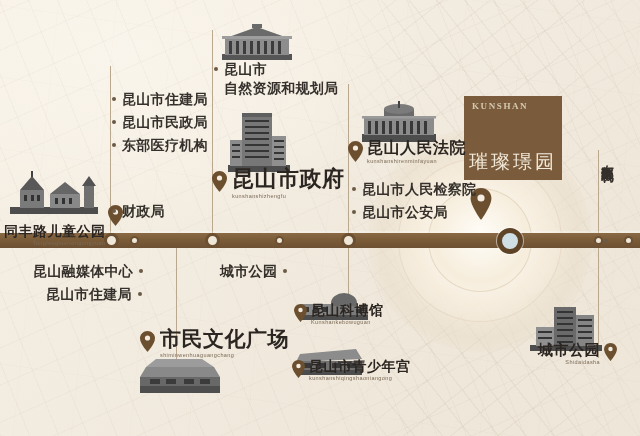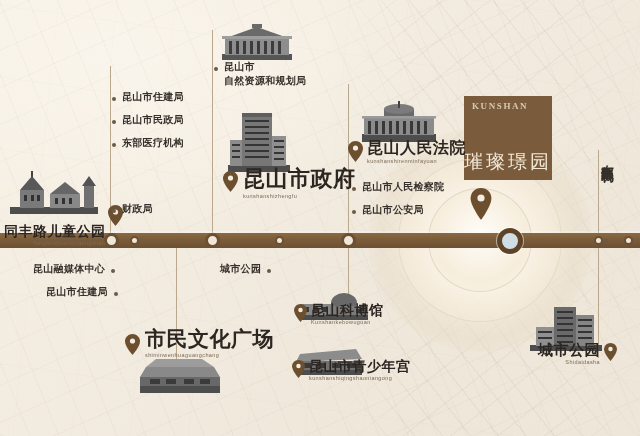--- a/index.html
+++ b/index.html
@@ -62,21 +62,21 @@
     background:radial-gradient(circle at 50% 50%, rgba(255,252,245,.95) 0%, rgba(246,237,222,.80) 38%, rgba(233,220,199,.45) 62%, rgba(233,220,199,0) 78%);}
   .glow2{left:398px;top:158px;width:164px;height:164px;
     background:radial-gradient(circle at 50% 50%, rgba(255,253,248,.95) 0%, rgba(247,238,222,.6) 55%, rgba(247,238,222,0) 80%);
     box-shadow:0 0 0 1px rgba(214,196,168,.35) inset;}
   .glow3{left:428px;top:188px;width:104px;height:104px;
     background:radial-gradient(circle at 50% 45%, #fffdf8 0%, #f6eddc 60%, rgba(246,237,220,0) 85%);
     box-shadow:0 0 0 1px rgba(206,186,155,.4) inset;}
 
   
   .logo-block{
-    position:absolute;left:464px;top:96px;width:88px;height:84px;
+    position:absolute;left:464px;top:96px;width:98px;height:84px;
     background:#7a5c3c;color:#e8ddcb;
   }
   .logo-en{
     position:absolute;left:8px;top:5px;font-size:9px;letter-spacing:1.6px;
     font-family:"Liberation Serif","DejaVu Serif",serif;font-weight:700;color:#d6c9b2;
   }
   .logo-cn{
     position:absolute;left:0;right:0;bottom:5px;text-align:center;
     font-size:19px;letter-spacing:3px;color:#f2e9d8;
     font-family:"Liberation Serif","DejaVu Serif",serif;
@@ -94,21 +94,21 @@
   }
   .poi-cn.sm{font-size:14px;}
   .poi-py{
     font-size:5.5px;color:#7b6a56;letter-spacing:.4px;margin-top:3px;white-space:nowrap;
     font-family:"Liberation Sans","DejaVu Sans",sans-serif;
   }
 
   
   .bitem{position:absolute;display:flex;align-items:flex-start;gap:6px;white-space:nowrap;}
   .bdot{width:4px;height:4px;border-radius:50%;background:#6b5a45;margin-top:7px;flex:0 0 4px;}
-  .btxt{font-size:10px;font-weight:700;color:#35302b;line-height:1.35;letter-spacing:.3px;}
+  .btxt{font-size:14px;font-weight:700;color:#35302b;line-height:1.35;letter-spacing:.3px;}
   .bitem.rev{flex-direction:row-reverse;}
   .vtext{
     position:absolute;writing-mode:vertical-rl;text-orientation:upright;
     font-size:12.5px;font-weight:700;color:#35302b;letter-spacing:1px;line-height:1;
   }
 
   
   .bld{position:absolute;filter:grayscale(1) contrast(1.12);}
   .bld svg{display:block;}
 </style>
@@ -318,21 +318,21 @@
       <div class="poi-py">Tongfengluertongongyuan</div>
     </div>
     <div class="pin" style="margin-left:2px;margin-top:1px;">
       <svg width="15" height="21" viewBox="0 0 15 21">
           <path d="M7.5 0C3.4 0 0 3.3 0 7.3C0 12.7 7.5 21 7.5 21S15 12.7 15 7.3C15 3.3 11.6 0 7.5 0Z" fill="#6b4f2e"></path>
           <circle cx="7.5" cy="7" r="2.6" fill="#f4ece0"></circle>
         </svg>
     </div>
   </div>
 
-  <div class="poi" style="left:212px;top:168px;padding-left:11px;">
+  <div class="poi" style="left:212px;top:168px;">
     <div class="pin" style="margin-top:3px;">
       <svg width="15" height="21" viewBox="0 0 15 21">
           <path d="M7.5 0C3.4 0 0 3.3 0 7.3C0 12.7 7.5 21 7.5 21S15 12.7 15 7.3C15 3.3 11.6 0 7.5 0Z" fill="#6b4f2e"></path>
           <circle cx="7.5" cy="7" r="2.6" fill="#f4ece0"></circle>
         </svg>
     </div>
     <div class="poi-txt" style="margin-left:5px;">
       <div class="poi-cn" style="font-size:22px;">昆山市政府</div>
       <div class="poi-py" style="margin-top:4px;">kunshanshizhengfu</div>
     </div>
@@ -344,21 +344,21 @@
           <path d="M7.5 0C3.4 0 0 3.3 0 7.3C0 12.7 7.5 21 7.5 21S15 12.7 15 7.3C15 3.3 11.6 0 7.5 0Z" fill="#6b4f2e"></path>
           <circle cx="7.5" cy="7" r="2.6" fill="#f4ece0"></circle>
         </svg>
     </div>
     <div class="poi-txt" style="margin-left:4px;">
       <div class="poi-cn" style="font-size:16px;">昆山人民法院</div>
       <div class="poi-py" style="margin-top:3px;">kunshanshirenminfayuan</div>
     </div>
   </div>
 
-  <div class="poi" style="left:125px;top:328px;align-items:center;">
+  <div class="poi" style="left:140px;top:328px;">
     <div class="pin" style="margin-top:3px;">
       <svg width="15" height="21" viewBox="0 0 15 21">
           <path d="M7.5 0C3.4 0 0 3.3 0 7.3C0 12.7 7.5 21 7.5 21S15 12.7 15 7.3C15 3.3 11.6 0 7.5 0Z" fill="#6b4f2e"></path>
           <circle cx="7.5" cy="7" r="2.6" fill="#f4ece0"></circle>
         </svg>
     </div>
     <div class="poi-txt" style="margin-left:5px;">
       <div class="poi-cn" style="font-size:21px;">市民文化广场</div>
       <div class="poi-py" style="margin-top:4px;">shiminwenhuaguangchang</div>
     </div>

